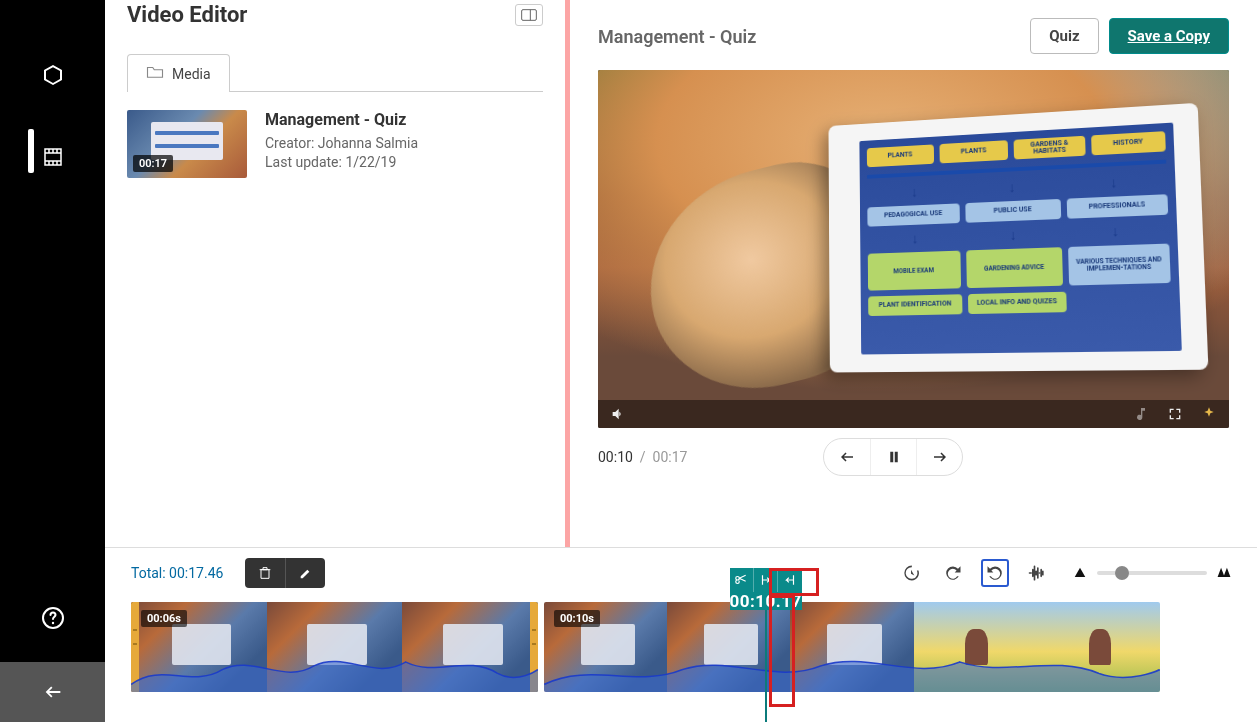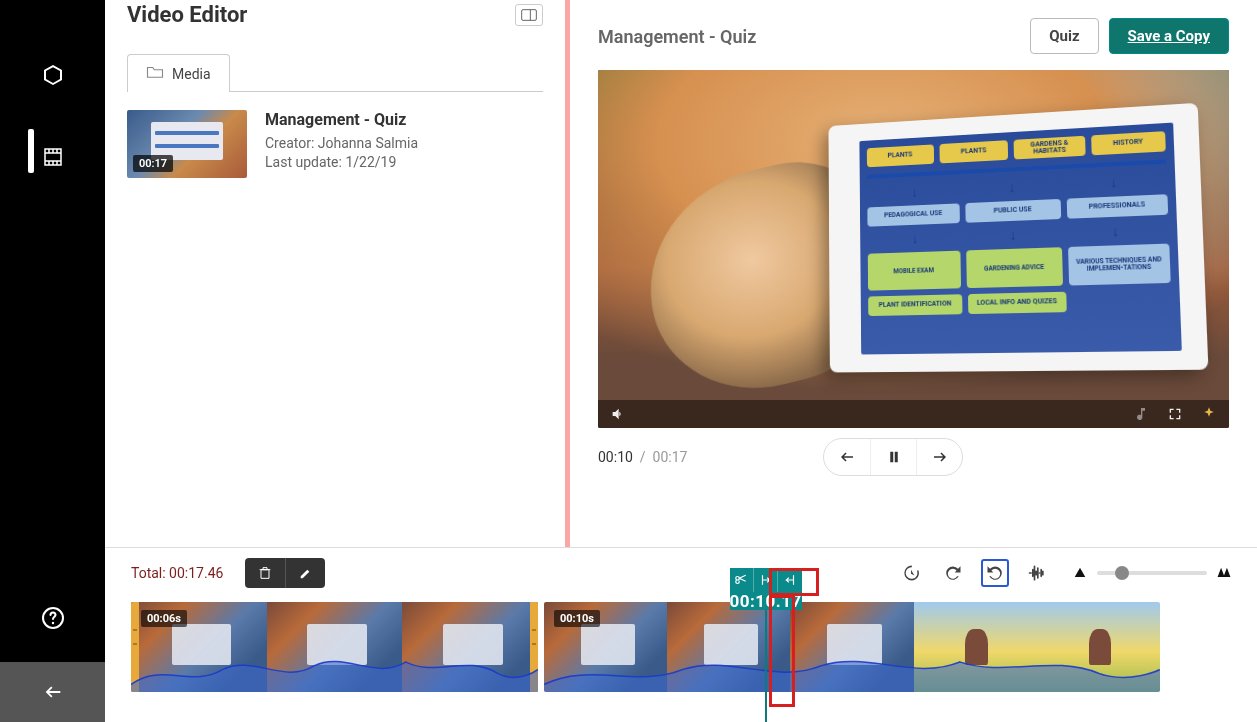--- a/index.html
+++ b/index.html
@@ -77,21 +77,21 @@
   .time-text { font-size:14px; color:#333; }
   .time-text .dur { color:#999; }
   .transport { display:flex; border:1px solid #ddd; border-radius:22px; overflow:hidden; }
   .transport .tbtn { width:46px; height:36px; display:flex; align-items:center; justify-content:center; cursor:pointer; }
   .transport .tbtn + .tbtn { border-left:1px solid #eee; }
   .transport svg { width:18px; height:18px; fill:#333; }
 
   
   .tool-row { display:flex; align-items:center; padding:10px 26px 0 26px; justify-content:space-between; }
   .tool-left { display:flex; align-items:center; gap:22px; }
-  .total { font-size:14px; color:#7f1d1d;text-align:right; }
+  .total { font-size:14px; color:#0369a1;text-align:right; }
   .dark-pill { display:flex; background:#333; border-radius:4px; overflow:hidden; }
   .dark-pill .pbtn { width:40px; height:30px; display:flex; align-items:center; justify-content:center; cursor:pointer; }
   .dark-pill .pbtn + .pbtn { border-left:1px solid #555; }
   .dark-pill .pbtn svg { width:16px; height:16px; fill:#fff; }
   .tool-right { display:flex; align-items:center; gap:22px; }
   .hist { display:flex; gap:14px; align-items:center; }
   .hist-btn { width:28px; height:28px; display:flex; align-items:center; justify-content:center; cursor:pointer; border-radius:3px; }
   .hist-btn svg { width:20px; height:20px; fill:#444; }
   .hist-btn.boxed { border:2px solid #2a5ad0; }
   .zoom { display:flex; align-items:center; gap:10px; }

